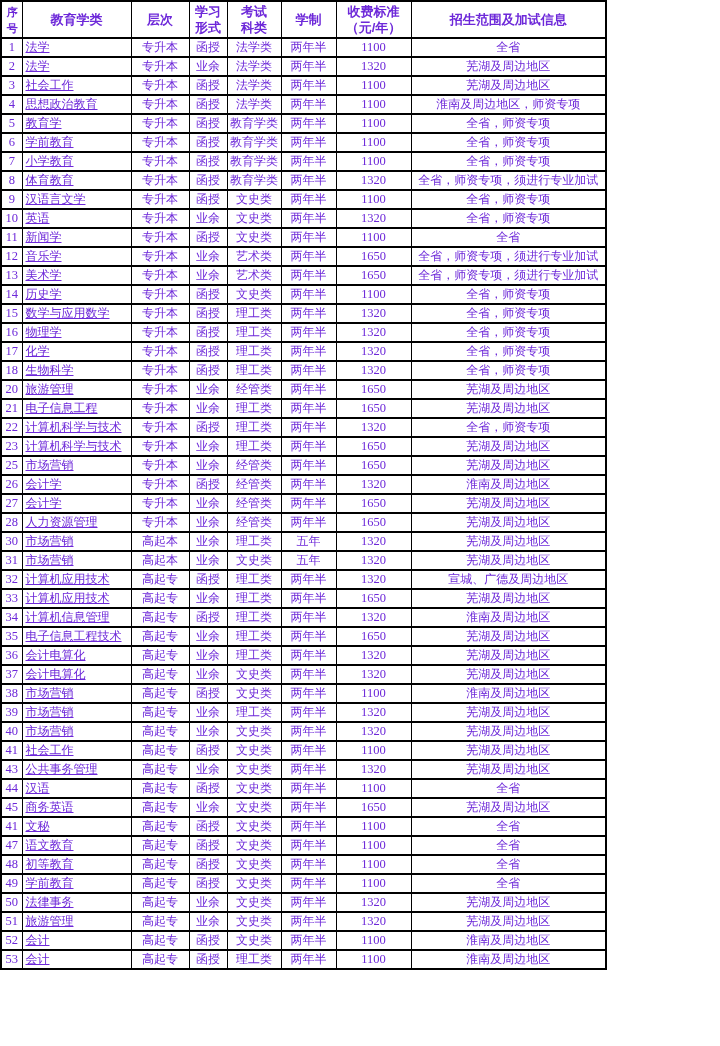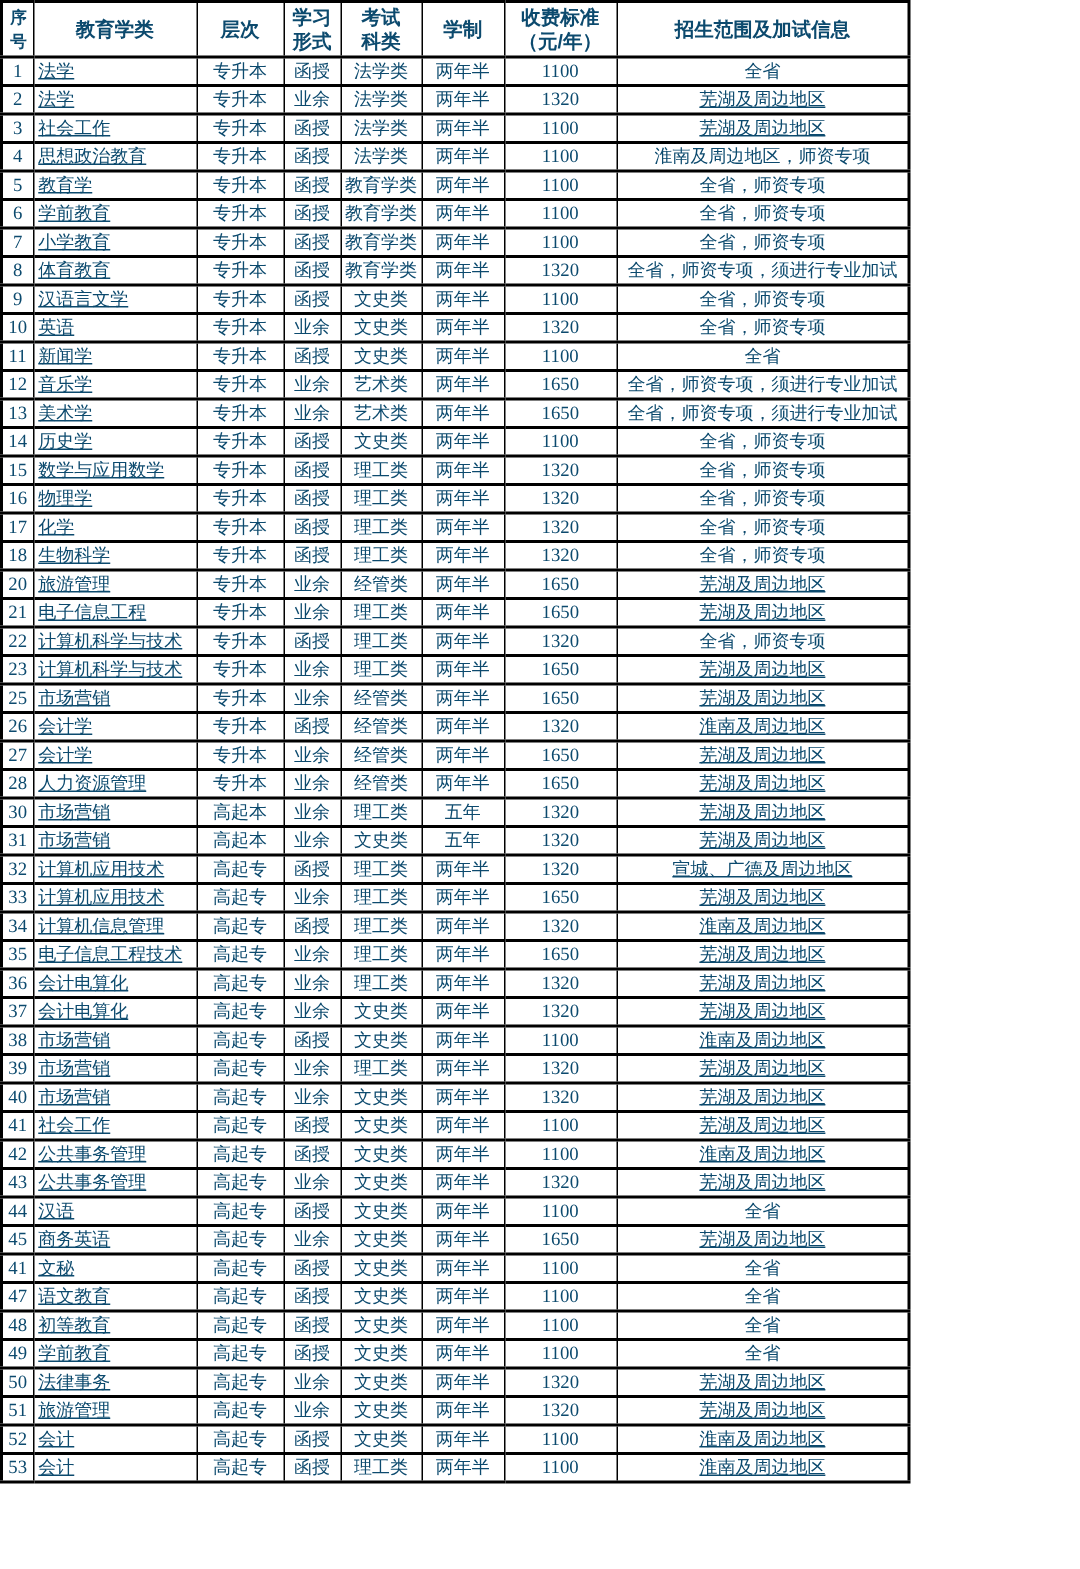--- a/index.html
+++ b/index.html
@@ -1,21 +1,21 @@
 <!DOCTYPE html>
 <html><head>
 <meta charset="utf-8">
 <style>
   html,body{margin:0;padding:0;background:#fff;}
   .page{
     position:relative;
     width:652px;height:1046px;
     background:#ffffff;
     font-family:"Liberation Sans",sans-serif;
-    color:#0c4a6e;
+    color:#6d28d9;
     overflow:hidden;
   }
   table.enroll{
     border-collapse:collapse;
     table-layout:fixed;
     width:605px;
     border:2px solid #000;
   }
   .enroll th,.enroll td{
     border:1px solid #000;
@@ -36,21 +36,21 @@
   }
   .enroll th.h-no{font-size:11px;letter-spacing:-1px;}
   .enroll td{
     font-size:12px;
     line-height:15px;
     text-align:center;
     white-space:nowrap;
   }
   .enroll td.c-major{text-align:left;padding-left:3px;text-decoration:underline;}
   .enroll td.c-no,.enroll td.c-fee{font-family:"Liberation Serif",serif;font-size:12.5px;}
-  .enroll td.u{text-decoration:underline;}
+  .enroll td.u{}
 </style>
 </head>
 <body>
 
 <div class="page">
   <table class="enroll">
     <colgroup>
       <col style="width:21px">
         <col style="width:109px">
         <col style="width:58px">
@@ -450,30 +450,20 @@
       <td class="c-no">41</td>
       <td class="c-major">社会工作</td>
       <td>高起专</td>
       <td>函授</td>
       <td>文史类</td>
       <td>两年半</td>
       <td class="c-fee">1100</td>
       <td class="u">芜湖及周边地区</td>
     </tr>
         <tr>
-      <td class="c-no">42</td>
-      <td class="c-major">公共事务管理</td>
-      <td>高起专</td>
-      <td>函授</td>
-      <td>文史类</td>
-      <td>两年半</td>
-      <td class="c-fee">1100</td>
-      <td class="u">淮南及周边地区</td>
-    </tr>
-        <tr>
       <td class="c-no">43</td>
       <td class="c-major">公共事务管理</td>
       <td>高起专</td>
       <td>业余</td>
       <td>文史类</td>
       <td>两年半</td>
       <td class="c-fee">1320</td>
       <td class="u">芜湖及周边地区</td>
     </tr>
         <tr>

